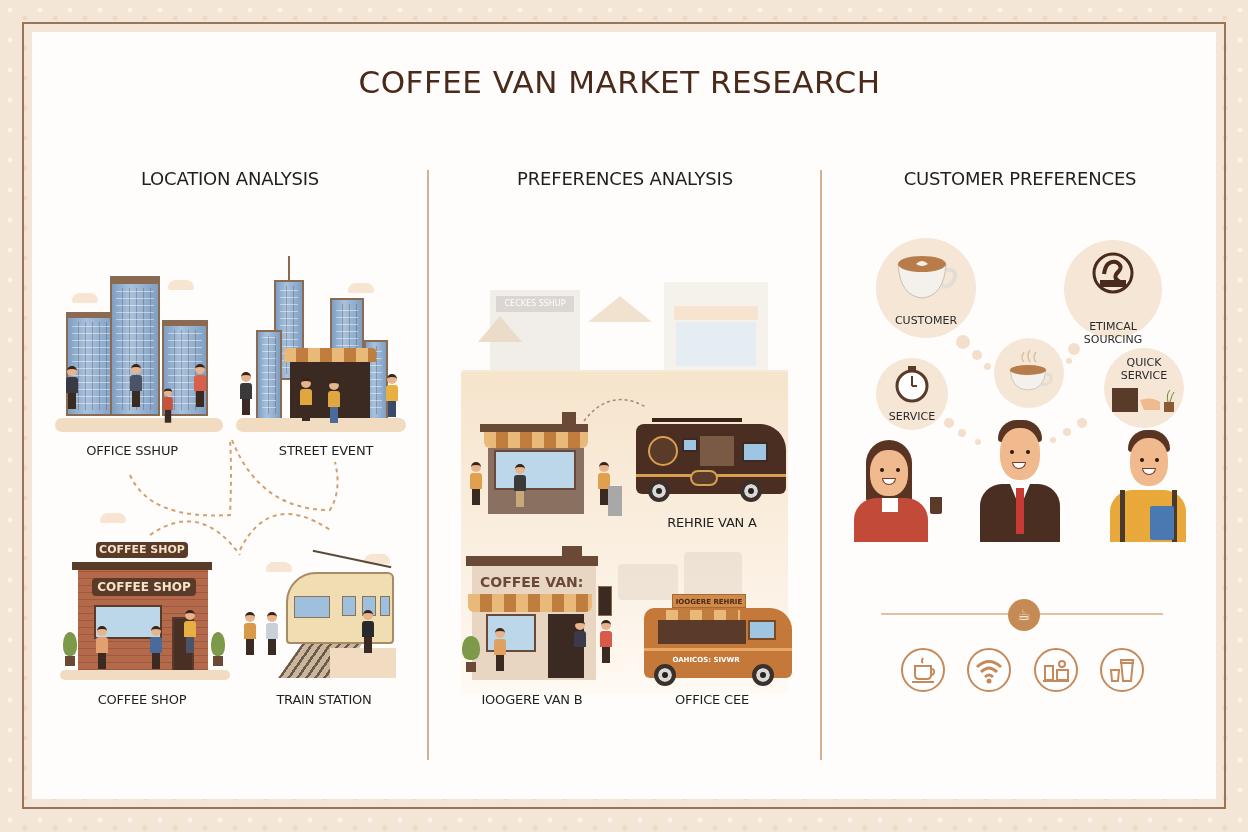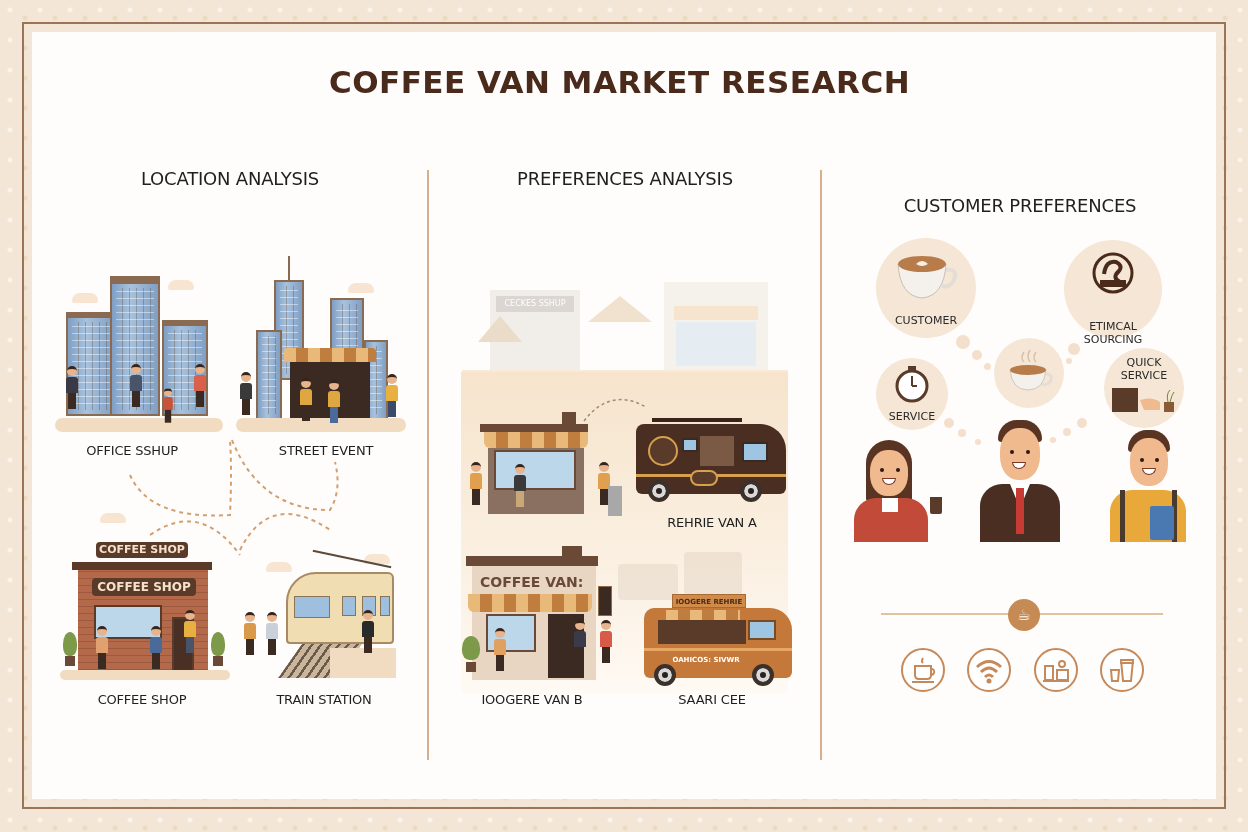--- a/index.html
+++ b/index.html
@@ -16,21 +16,21 @@
   .frame-line {
     position: absolute; left: 22px; top: 22px; width: 1204px; height: 787px;
     border: 2px solid #9a7457;
   }
   .canvas {
     position: absolute; left: 32px; top: 32px; width: 1184px; height: 767px;
     background: #fffdfb;
   }
   .title {
     position: absolute; left: 0; top: 64px; width: 1239px; text-align: center;
-    font-size: 31px; font-weight: bold; color: #4a2a1a; letter-spacing: 0.5px;
+    font-size: 31px; font-weight: normal; color: #4a2a1a; letter-spacing: 0.5px;
   }
   .col-header {
     position: absolute; top: 168px; font-size: 18px; color: #1f1f1f;
     text-align: center; letter-spacing: -0.2px;
   }
   .divider { position: absolute; top: 170px; width: 2px; height: 590px; background: #d4b08e; }
 
   .scene { position: absolute; }
   .label { position: absolute; font-size: 13px; color: #1f1f1f; text-align: center; letter-spacing: -0.2px; }
 
@@ -98,21 +98,21 @@
 </head>
 <body>
 
 <div class="frame-line"></div>
 <div class="canvas"></div>
 
 <h1 class="title">COFFEE VAN MARKET RESEARCH</h1>
 
 <div class="col-header" style="left:80px;width:300px;">LOCATION ANALYSIS</div>
 <div class="col-header" style="left:475px;width:300px;">PREFERENCES ANALYSIS</div>
-<div class="col-header" style="left:870px;width:300px;margin-top:27px;">CUSTOMER PREFERENCES</div>
+<div class="col-header" style="left:870px;width:300px;">CUSTOMER PREFERENCES</div>
 
 <div class="divider" style="left:427px;"></div>
 <div class="divider" style="left:820px;"></div>
 
 <div class="scene">
   <div class="cloud" style="left:72px;top:293px;"></div>
   <div class="cloud" style="left:168px;top:280px;"></div>
   <div class="bldg" style="left:66px;top:316px;width:50px;height:100px;"></div>
   <div class="cap" style="left:66px;top:312px;width:50px;height:6px;"></div>
   <div class="bldg" style="left:110px;top:282px;width:50px;height:134px;"></div>
@@ -333,21 +333,21 @@
   <div style="position:absolute;left:672px;top:594px;width:74px;height:14px;background:#d08a4a;color:#4a2a1a;font-size:7px;font-weight:bold;text-align:center;line-height:14px;border:1px solid #a86a34;">IOOGERE REHRIE</div>
   <div class="van" style="left:644px;top:608px;width:148px;height:70px;background:#c4783a;border-radius:10px 22px 6px 6px;"></div>
   <div class="awning" style="left:666px;top:610px;width:74px;height:10px;"></div>
   <div style="position:absolute;left:658px;top:620px;width:88px;height:24px;background:#5a3a28;"></div>
   <div class="van-win" style="left:748px;top:620px;width:28px;height:20px;border-color:#7a4a24;"></div>
   <div class="stripe" style="left:644px;top:648px;width:148px;background:#e8a864;"></div>
   <div style="position:absolute;left:666px;top:656px;width:80px;height:10px;color:#fff;font-size:7px;font-weight:bold;text-align:center;">OAHICOS: SIVWR</div>
   <div class="wheel" style="left:654px;top:664px;"></div>
   <div class="wheel" style="left:752px;top:664px;"></div>
 </div>
-<div class="label" style="left:652px;top:692px;width:120px;">SAARI CEE</div>
+<div class="label" style="left:652px;top:692px;width:120px;">OFFICE CEE</div>
 
 <div class="dot" style="left:956px;top:335px;width:14px;height:14px;"></div>
 <div class="dot" style="left:972px;top:350px;width:10px;height:10px;"></div>
 <div class="dot" style="left:984px;top:363px;width:7px;height:7px;"></div>
 <div class="dot" style="left:1068px;top:343px;width:12px;height:12px;"></div>
 <div class="dot" style="left:1066px;top:358px;width:6px;height:6px;"></div>
 <div class="dot" style="left:944px;top:418px;width:10px;height:10px;"></div>
 <div class="dot" style="left:958px;top:429px;width:8px;height:8px;"></div>
 <div class="dot" style="left:975px;top:439px;width:6px;height:6px;"></div>
 <div class="dot" style="left:1077px;top:418px;width:10px;height:10px;"></div>

